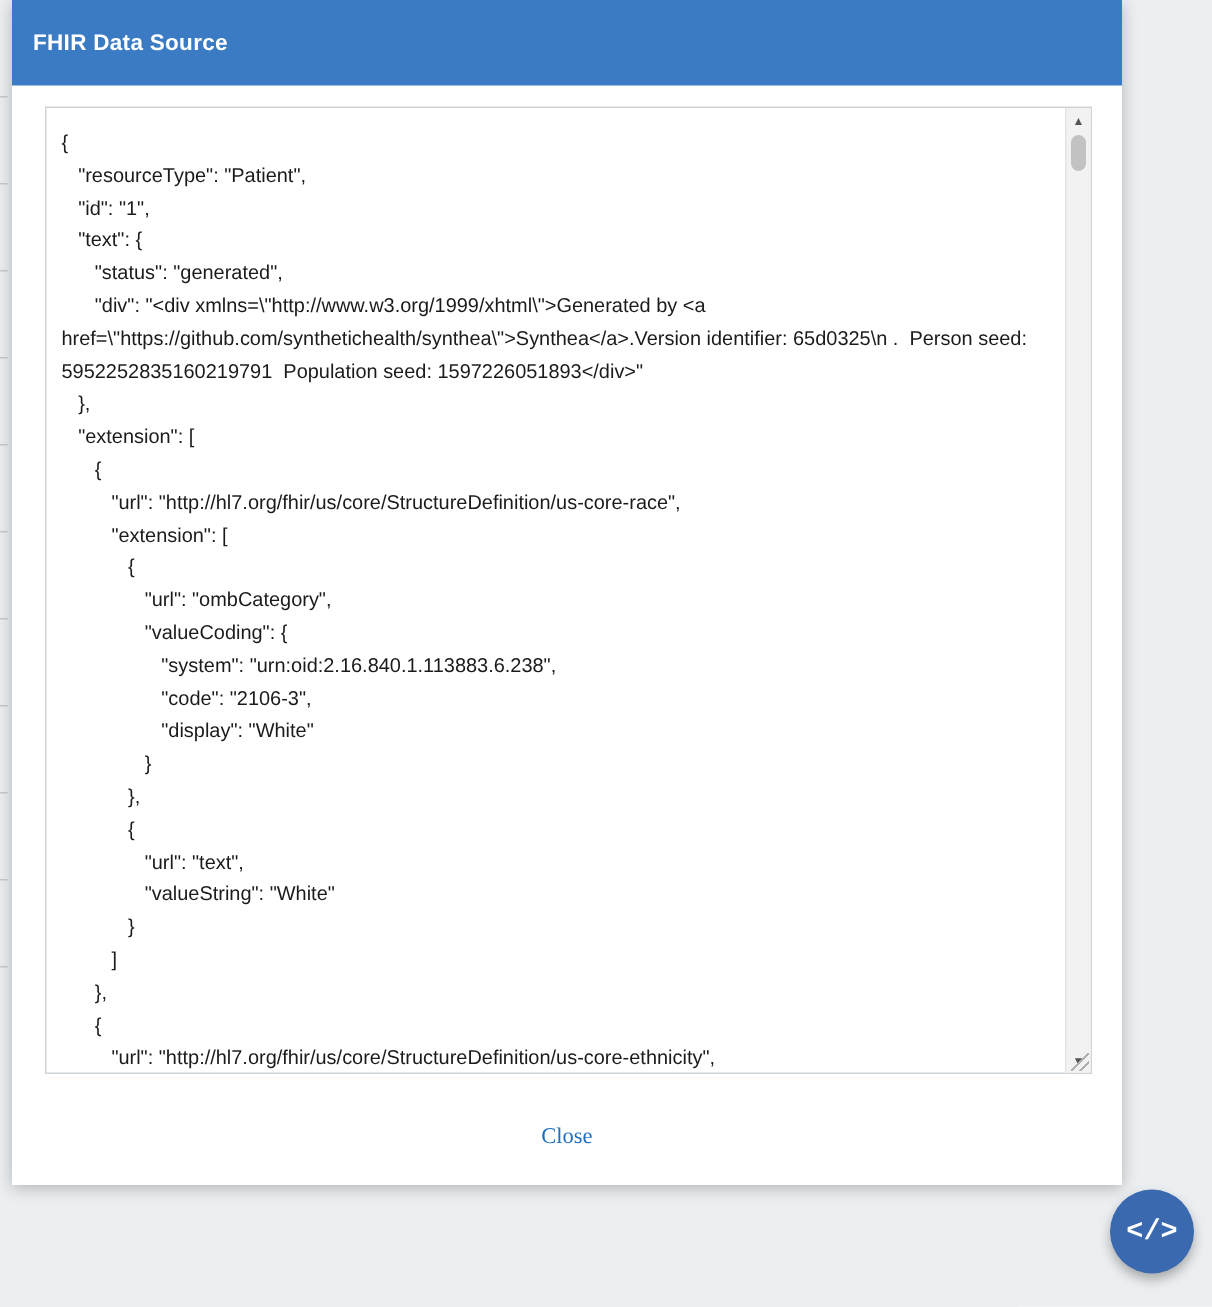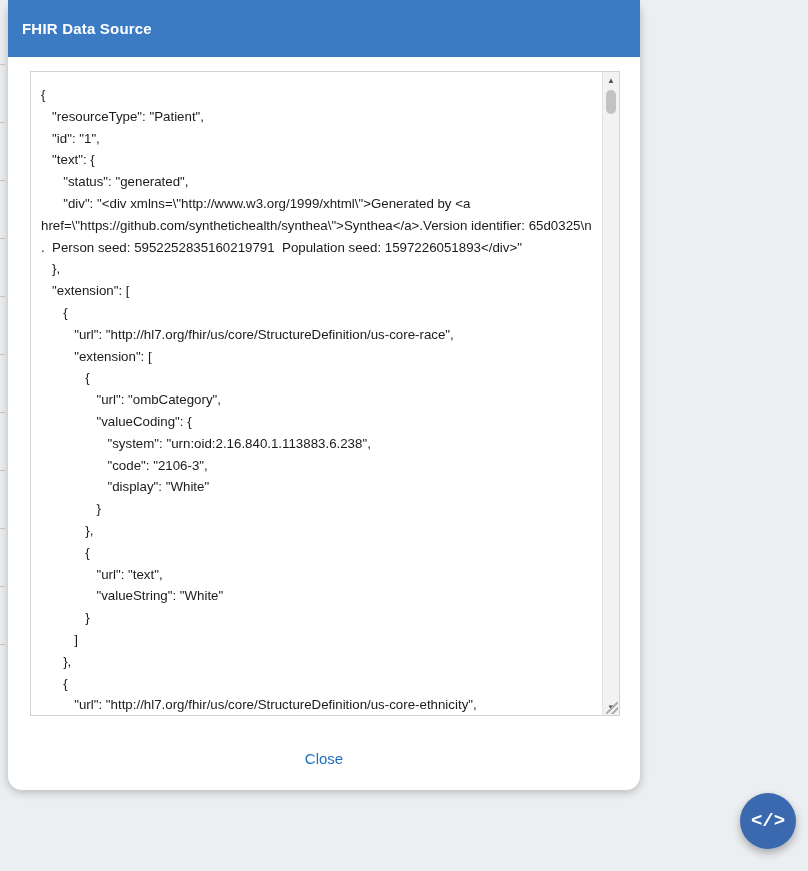--- a/index.html
+++ b/index.html
@@ -9,27 +9,26 @@
     height: 871px;
     background: #eceff1;
     font-family: "Liberation Sans", sans-serif;
     overflow: hidden;
   }
 
   .dialog {
     position: absolute;
     left: 8px;
     top: 0;
-    width: 632px;
+    width: 740px;
     height: 790px;
     background: #ffffff;
     box-shadow: 0 2px 10px rgba(0,0,0,0.25);
     display: flex;
     flex-direction: column;
-    border-radius: 14px;
   }
 
   .dialog-header {
     height: 57px;
     background: #3a7bc4;
     color: #ffffff;
     display: flex;
     align-items: center;
     padding-left: 14px;
     box-sizing: border-box;
@@ -128,21 +127,21 @@
     display: flex;
     align-items: center;
     justify-content: center;
   }
 
   .close-button {
     background: transparent;
     border: none;
     color: #1d6fbd;
     font-size: 15px;
-    font-family: Liberation Sans, sans-serif;
+    font-family: Liberation Serif, serif;
     cursor: pointer;
     padding: 10px 18px;
   }
 
   .fab {
     position: absolute;
     right: 12px;
     bottom: 22px;
     width: 56px;
     height: 56px;

